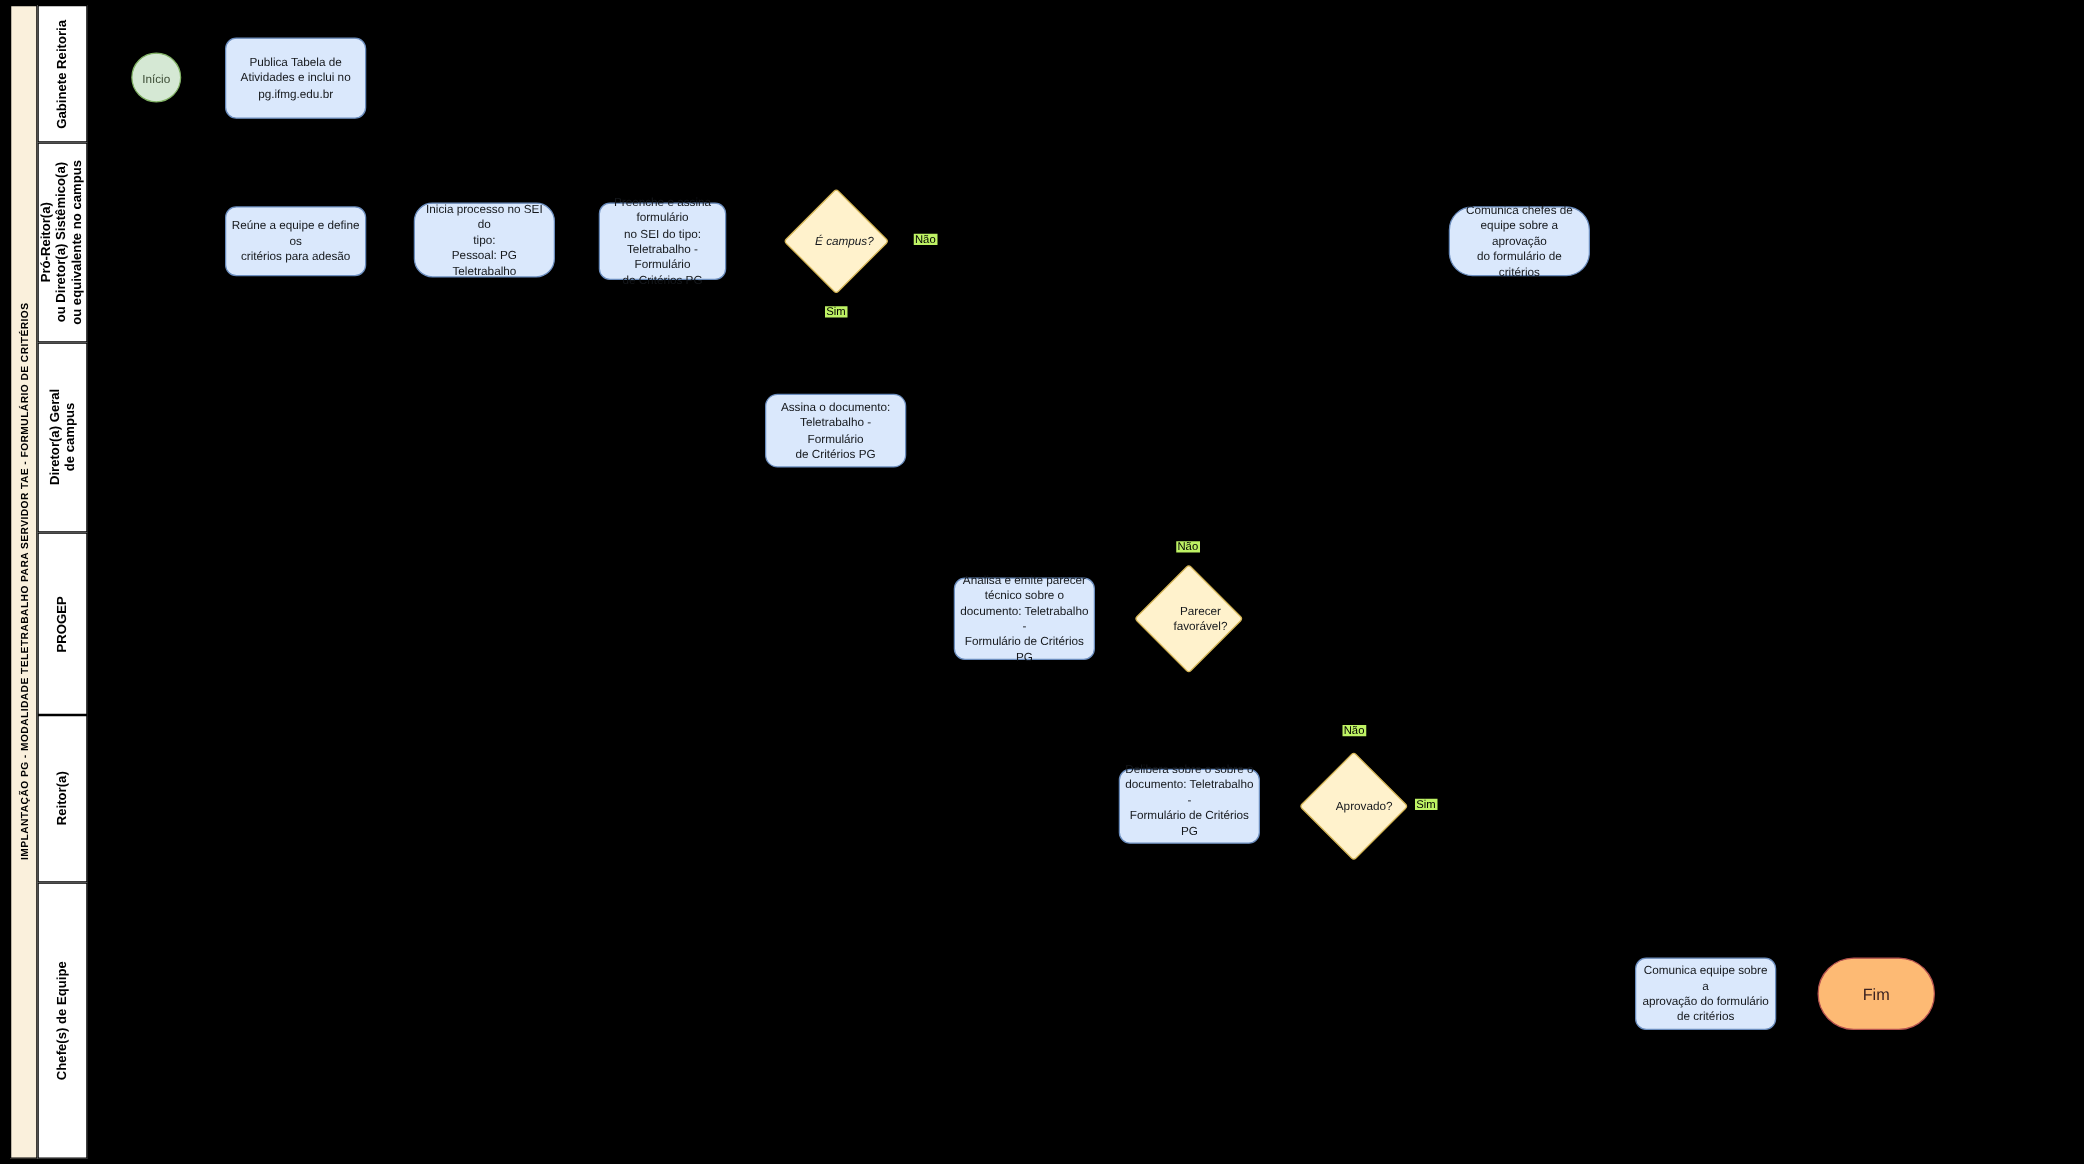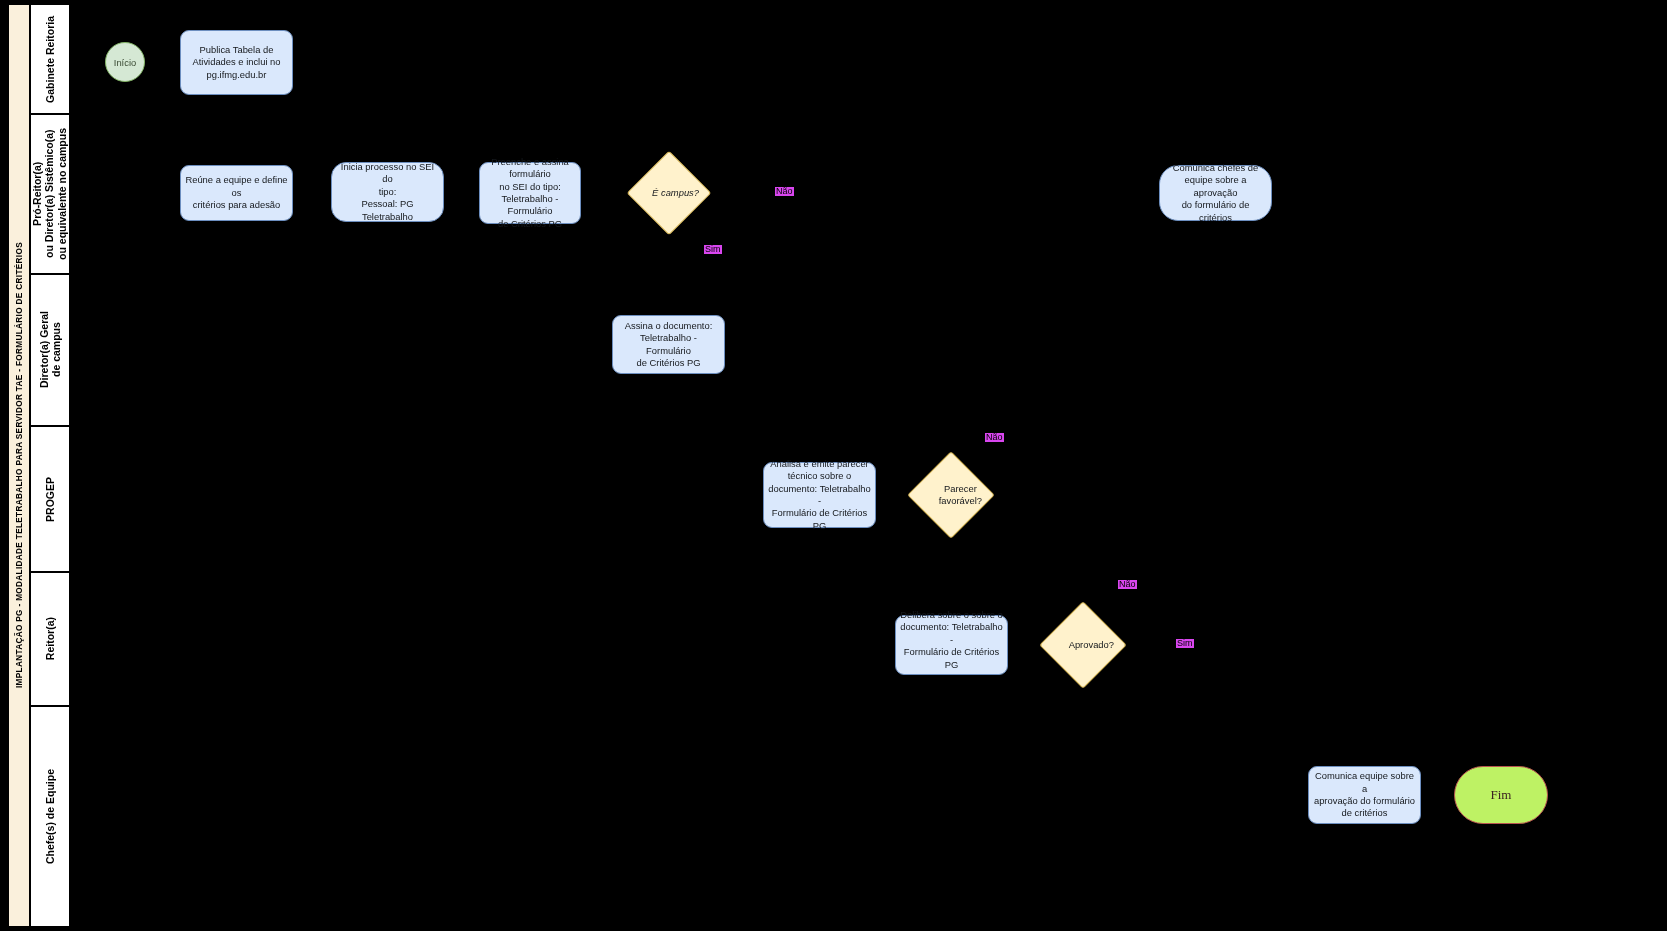--- a/index.html
+++ b/index.html
@@ -99,26 +99,25 @@
   }
 
   .start-event {
     background: #D5E8D4;
     border: 1.6px solid #82B366;
     border-radius: 50%;
     font-size: 9.4px;
     color: #3A4A33;
   }
   .end-event {
-    background: #bef264;
+    background: #fdba74;
     border: 1.8px solid #B85450;
     border-radius: 40px;
     font-size: 13px;
     color: #3B2220;
-    font-family: Liberation Serif, serif;
   }
 
   .gateway-wrap {
     position: absolute;
   }
   .gateway {
     width: 100%;
     height: 100%;
     background: #FFF2CC;
     border: 1.5px solid #D6B656;
@@ -136,27 +135,26 @@
     line-height: 1.25;
     color: #15181C;
     white-space: pre-line;
     pointer-events: none;
   }
   .gateway-text .it { font-style: italic; }
 
   
   .edge-label {
     position: absolute;
-    background: #d946ef;
+    background: #bef264;
     color: #000000;
     font-size: 9px;
     line-height: 1.05;
     padding: 0px 1px;
     white-space: nowrap;
-    margin-left: 44px;
   }
 </style>
 </head>
 <body>
 
 <div id="canvas">
 
   <div class="pool-title">
     <span>IMPLANTAÇÃO PG - MODALIDADE TELETRABALHO PARA SERVIDOR TAE - FORMULÁRIO DE CRITÉRIOS</span>
   </div>
@@ -227,21 +225,21 @@
 
   <div class="edge-label" style="left:731px;top:187px;">Não</div>
   <div class="edge-label" style="left:660px;top:245px;">Sim</div>
 
   <div class="node task" style="left:1159px;top:165px;width:113px;height:56px;border-radius:19px;">
     <span>Comunica chefes de
 equipe sobre a aprovação
 do formulário de critérios</span>
   </div>
 
-  <div class="node task" style="left:612px;top:315px;width:113px;height:59px;">
+  <div class="node task" style="left:612px;top:315px;width:113px;height:59px;border-radius:10px;">
     <span>Assina o documento:
 Teletrabalho - Formulário
 de Critérios PG</span>
   </div>
 
   <div class="node task" style="left:763px;top:462px;width:113px;height:66px;">
     <span>Analisa e emite parecer
 técnico sobre o
 documento: Teletrabalho -
 Formulário de Critérios PG</span>

